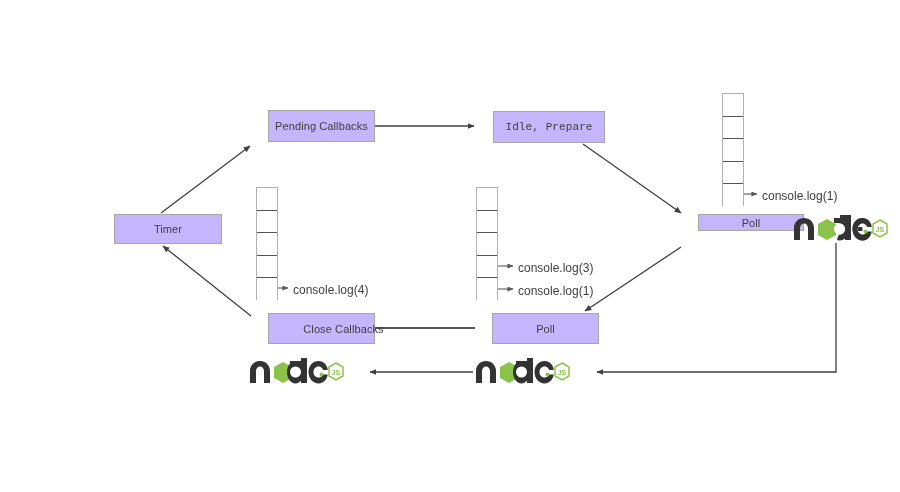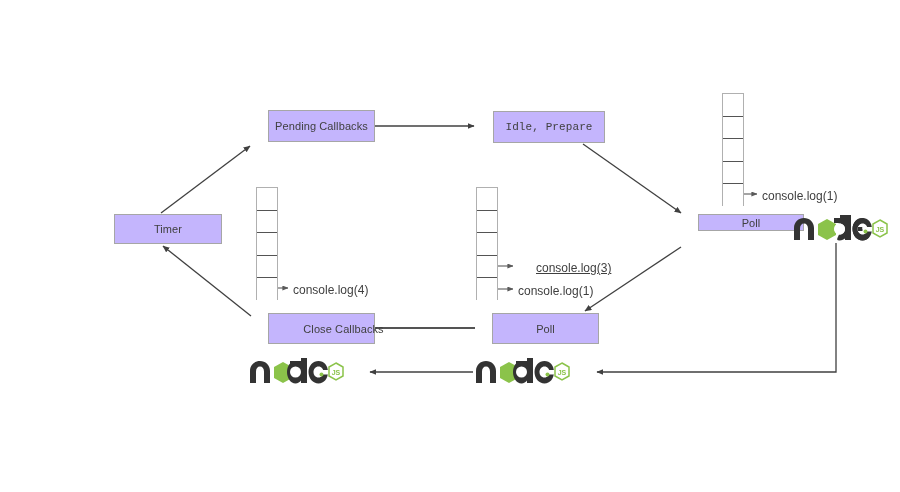--- a/index.html
+++ b/index.html
@@ -149,21 +149,21 @@
   <div class="queue" style="left:722px; top:93px; width:22px; height:113px;">
     <div class="queue-cell" style="height:22.6px;"></div>
     <div class="queue-cell" style="height:22.6px;"></div>
     <div class="queue-cell" style="height:22.6px;"></div>
     <div class="queue-cell" style="height:22.6px;"></div>
     <div class="queue-cell" style="height:22.6px;"></div>
   </div>
 
   <div class="log-label" style="left:293px; top:283px;">console.log(4)</div>
 
-  <div class="log-label" style="left:536px; top:261px;text-decoration:underline;">console.log(3)</div>
+  <div class="log-label" style="left:518px; top:261px;">console.log(3)</div>
 
   <div class="log-label" style="left:518px; top:284px;">console.log(1)</div>
 
   <div class="log-label" style="left:762px; top:189px;">console.log(1)</div>
 
   <svg class="node-logo" style="left:792px; top:215px;" width="96" height="26" viewBox="0 0 192 52" xmlns="http://www.w3.org/2000/svg">
     <g>
       <path d="M4,50 L4,26 C4,14 13,6 24,6 C35,6 44,14 44,26 L44,50 L32,50 L32,27 C32,21 29,17 24,17 C19,17 16,21 16,27 L16,50 Z" fill="#333333"></path>
     </g>
     <g>

